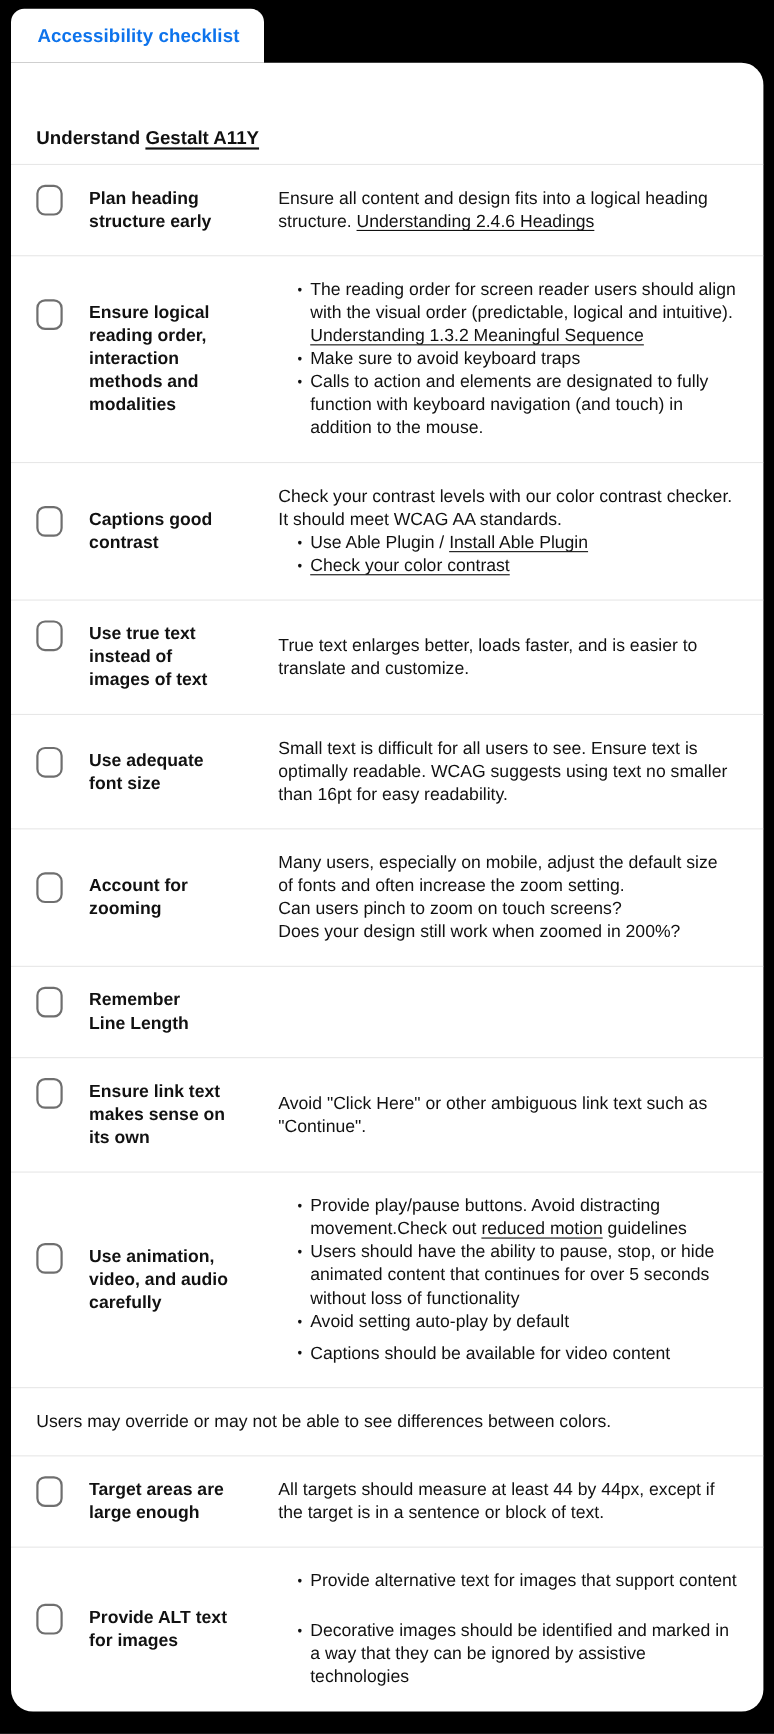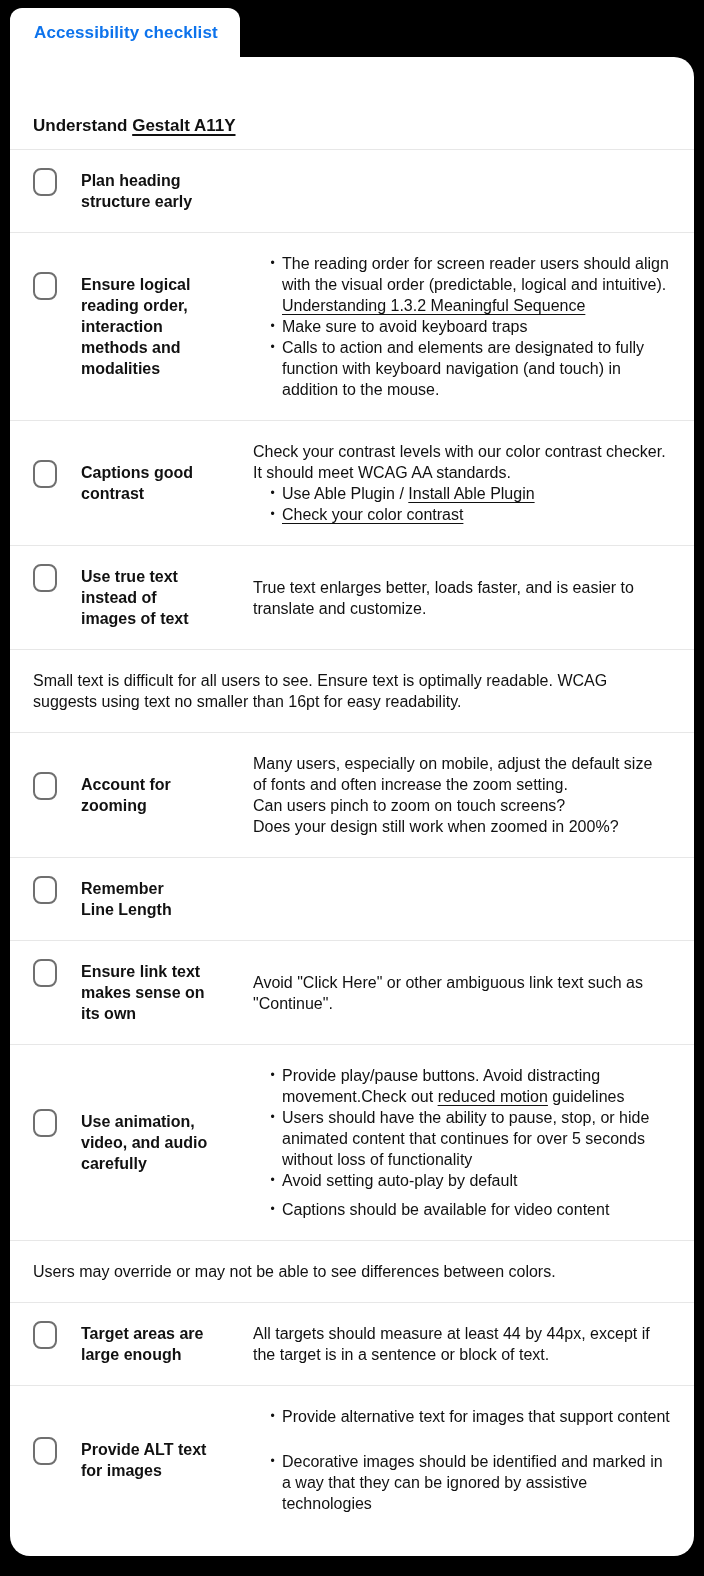--- a/index.html
+++ b/index.html
@@ -111,20 +111,23 @@
   </div>
   <div class="panel">
     <div class="header"><span>Understand </span><a class="link">Gestalt A11Y</a></div>
     <div id="rows">
   <div class="row">
     <div class="left">
       <span class="checkbox" role="checkbox" aria-checked="false"></span>
       <div class="title">Plan heading
 structure early</div>
     </div>
+    <div class="desc">
+            <div class="p"><span class="txt">Ensure all content and design fits into a logical heading structure. <a class="link">Understanding 2.4.6 Headings</a></span></div>
+          </div>
   </div>
 
   <div class="row">
     <div class="left">
       <span class="checkbox" role="checkbox" aria-checked="false"></span>
       <div class="title">Ensure logical
 reading order,
 interaction
 methods and
 modalities</div>
@@ -170,20 +173,25 @@
       <div class="title">Use true text
 instead of
 images of text</div>
     </div>
     <div class="desc">
             <div class="p"><span class="txt">True text enlarges better, loads faster, and is easier to translate and customize.</span></div>
           </div>
   </div>
 
   <div class="row">
+    <div class="left">
+      <span class="checkbox" role="checkbox" aria-checked="false"></span>
+      <div class="title">Use adequate
+font size</div>
+    </div>
     <div class="desc">
             <div class="p"><span class="txt">Small text is difficult for all users to see. Ensure text is optimally readable. WCAG suggests using text no smaller than 16pt for easy readability.</span></div>
           </div>
   </div>
 
   <div class="row">
     <div class="left">
       <span class="checkbox" role="checkbox" aria-checked="false"></span>
       <div class="title">Account for
 zooming</div>

